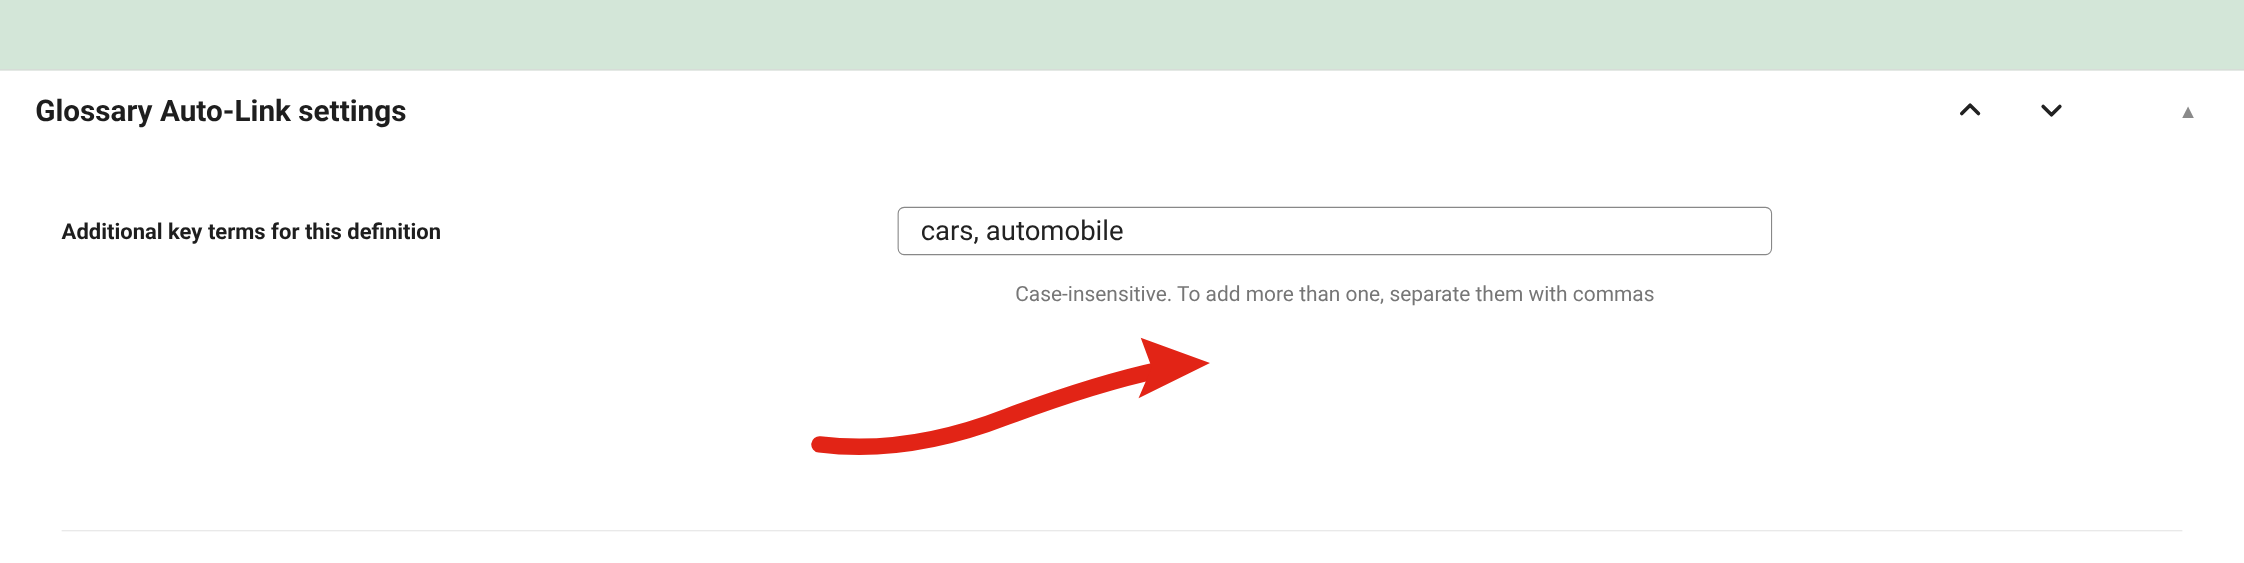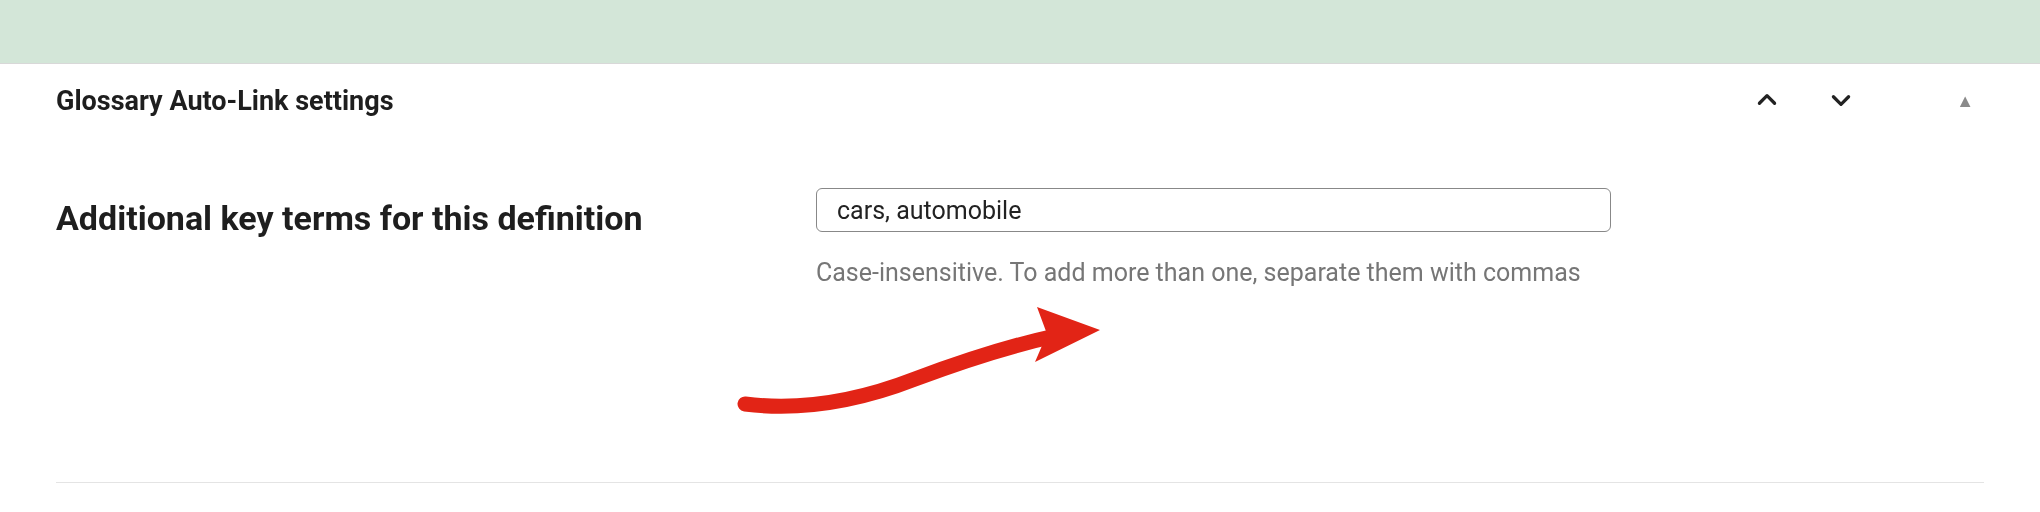--- a/index.html
+++ b/index.html
@@ -17,21 +17,21 @@
     .top-band {
       width: 100%;
       height: 64px;
       background: #d3e6d8;
       border-bottom: 1px solid #d8d8d8;
     }
     .panel-header {
       display: flex;
       align-items: center;
       justify-content: space-between;
-      padding: 18px 56px;
+      padding: 18px 32px;
     }
     .panel-title {
       font-size: 27px;
       font-weight: 700;
       color: #1e1e1e;
     }
     .header-controls {
       display: flex;
       align-items: center;
       gap: 36px;
@@ -60,21 +60,21 @@
     }
     .panel-body {
       padding: 50px 56px 0 56px;
       position: relative;
     }
     .field-row {
       display: flex;
       align-items: flex-start;
     }
     .field-label {
-      font-size: 34px;
+      font-size: 20px;
       font-weight: 700;
       color: #1e1e1e;
       width: 760px;
       flex-shrink: 0;
       padding-top: 10px;
     }
     .field-input-wrap {
       flex: 1;
       max-width: 795px;
     }
@@ -84,23 +84,24 @@
       border: 1px solid #888;
       border-radius: 6px;
       padding: 0 20px;
       font-size: 25px;
       color: #222;
       font-family: inherit;
       outline: none;
     }
     .field-help {
       margin-top: 22px;
-      font-size: 25px;
+      font-size: 19px;
       color: #767676;
       line-height: 1.5;
+      text-align: center;
     }
     .arrow-annotation {
       position: absolute;
       left: 735px;
       top: 166px;
       pointer-events: none;
     }
     .arrow-annotation svg {
       width: 370px;
       height: 115px;

